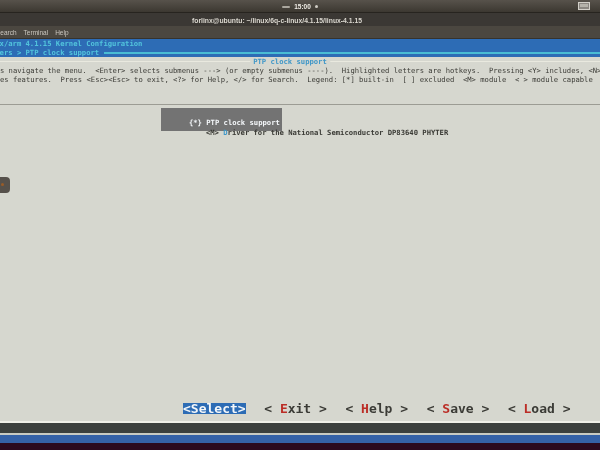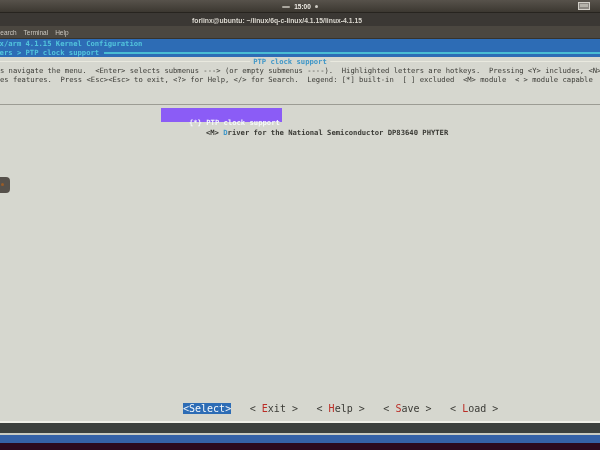--- a/index.html
+++ b/index.html
@@ -32,29 +32,29 @@
   .kcbread{left:0;top:9px;width:600px;height:9px;background:#2d6cb5;}
   .cyan-on-blue{position:absolute;white-space:pre;font-size:7.2px;line-height:9px;
                 font-weight:bold;color:#52c4dc;}
   .hrule{position:absolute;left:104px;right:0;top:4px;height:2px;background:#49bcd4;}
   .dlg-borderline{position:absolute;left:0;top:22px;width:600px;height:1px;background:#e9e9df;}
   .dlg-title{position:absolute;left:290px;top:18px;transform:translateX(-50%);
              font-size:7.2px;line-height:9px;font-weight:bold;color:#3f97c8;
              background:#d6d7cf;padding:0 3px;white-space:pre;}
   .help{color:#3b3b36;}
   .menuborder{position:absolute;left:0;top:65px;width:600px;height:1px;background:#9c9c94;}
-  .item-sel{left:161px;top:69px;height:14px;line-height:10px;background:#8b5cf6;
+  .item-sel{left:161px;top:69px;height:23px;line-height:10px;background:#737373;
             color:#f4f7fa;font-weight:bold;padding:0 2px;}
   .item-sel .state{margin-right:4.3px;}
   .item{left:180px;top:79px;height:10px;line-height:10px;color:#3b3b36;font-weight:bold;}
   .item .state{margin-right:4.3px;}
   .hotkey-cyan{color:#3f97c8;}
   
   .btnrow{position:absolute;left:183px;top:363.5px;height:11px;display:flex;gap:18.6px;}
-  .btn{font-size:10px;line-height:11px;font-weight:normal;color:#3b3b36;white-space:pre;}
+  .btn{font-size:13px;line-height:11px;font-weight:bold;color:#3b3b36;white-space:pre;}
   .btn .hk{color:#bb2d26;}
   .btn-focused{background:#2d6cb5;color:#f4f7fa;}
   
   .launcher-blob{position:absolute;left:0;top:177px;width:10px;height:16px;background:#56514b;
                  border-radius:0 4px 4px 0;}
   .launcher-blob::after{content:"";position:absolute;left:1px;top:6px;width:3px;height:3px;
                         border-radius:50%;background:#985c28;}
   
   .band-termedge{position:absolute;left:0;top:421px;width:600px;height:2px;background:#efefe7;}
   .band-charcoal{position:absolute;left:0;top:423px;width:600px;height:10px;background:#3c403d;}

